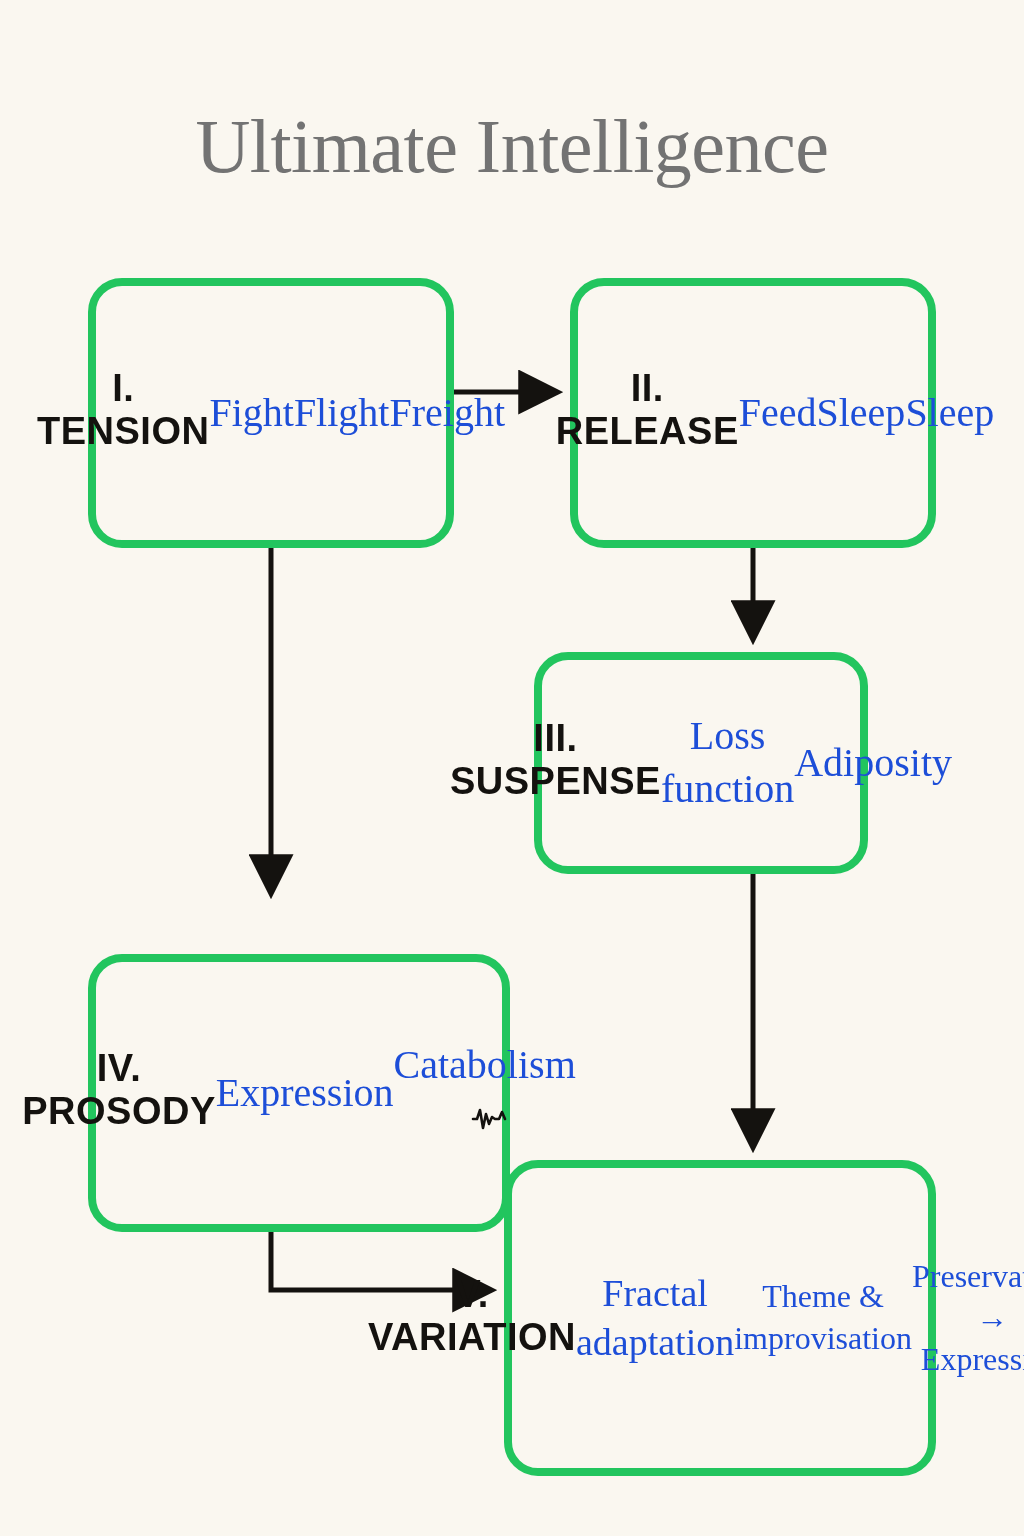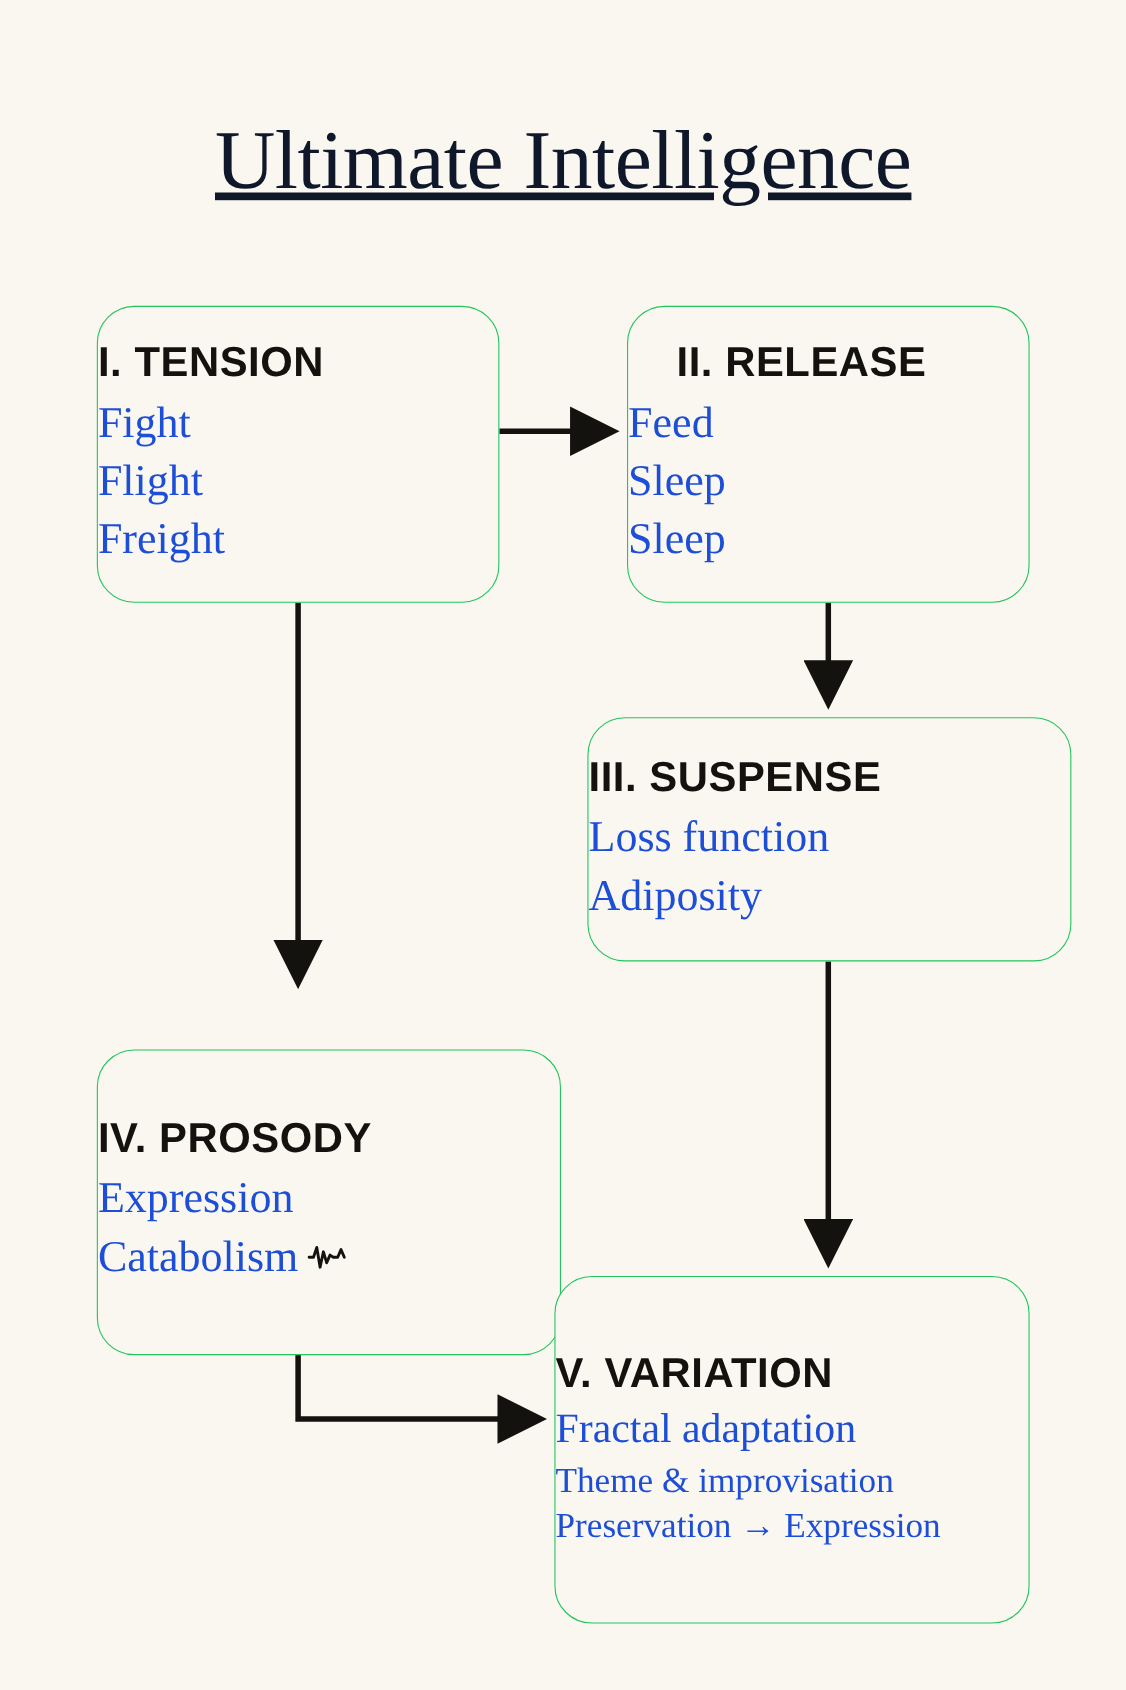--- a/index.html
+++ b/index.html
@@ -19,50 +19,49 @@
   #title {
     position: absolute;
     left: 0;
     top: 108px;
     width: 1024px;
     text-align: center;
     font-family: "Liberation Serif", serif;
     font-size: 76px;
     line-height: 1.0;
     letter-spacing: -0.5px;
-    color: #0f172a;
-    text-decoration: underline;
+    color: #737373;
   }
   .node {
     position: absolute;
     box-sizing: border-box;
-    border: 1px solid #22c55e;
+    border: 8px solid #22c55e;
     border-radius: 34px;
     background: #faf7f0;
     display: flex;
-    flex-direction: column;
-    align-items: flex-start;
+    flex-direction: row;
+    align-items: center;
     justify-content: center;
     text-align: center;
   }
   .node .head {
     font-family: "Liberation Sans", sans-serif;
     font-weight: bold;
     letter-spacing: 0.5px;
     color: #14120f;
   }
   .node .line {
     font-family: "Liberation Serif", serif;
     color: #1d4ed8;
   }
 
   
   #node-tension   { left: 88px;  top: 278px;  width: 366px; height: 270px; }
   #node-release   { left: 570px; top: 278px;  width: 366px; height: 270px; }
-  #node-suspense  { left: 534px; top: 652px;  width: 440px; height: 222px; }
+  #node-suspense  { left: 534px; top: 652px;  width: 334px; height: 222px; }
   #node-prosody   { left: 88px;  top: 906px;  width: 422px; height: 278px; margin-top: 48px; }
   #node-variation { left: 504px; top: 1160px; width: 432px; height: 316px; }
 
   #node-tension .head   { font-size: 38px; margin-bottom: 6px; }
   #node-release .head   { font-size: 38px; margin-bottom: 6px; margin-left: 44px; }
   #node-suspense .head  { font-size: 38px; margin-bottom: 6px; }
   #node-prosody .head   { font-size: 38px; margin-bottom: 6px; }
   #node-variation .head { font-size: 38px; margin-bottom: 4px; }
 
   #node-tension .line   { font-size: 40px; line-height: 1.32; }

